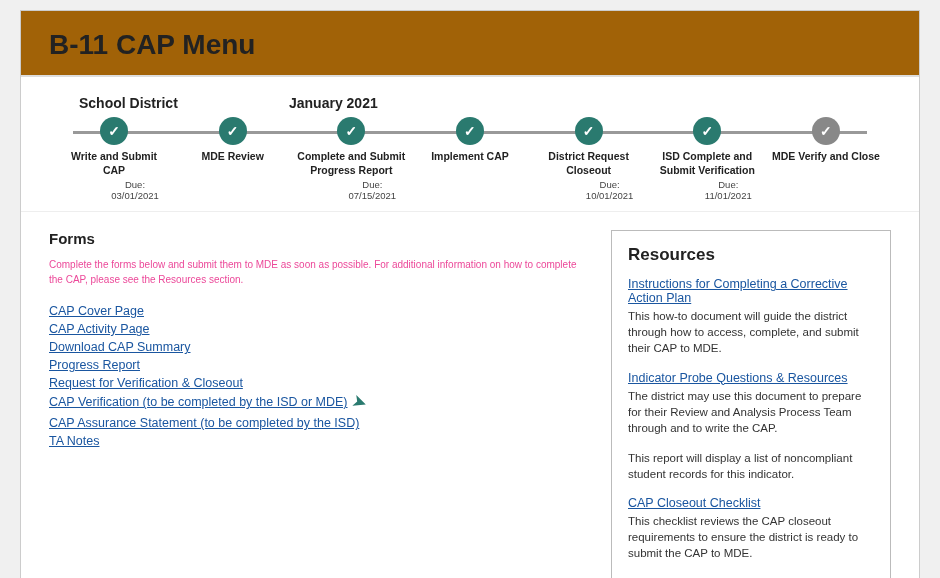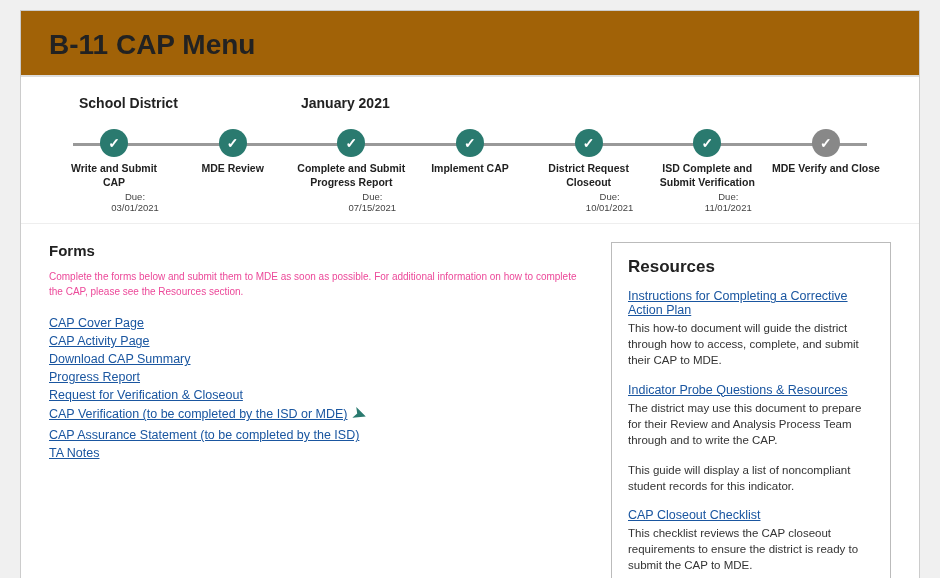--- a/index.html
+++ b/index.html
@@ -28,22 +28,22 @@
       font-weight: bold;
       color: #222;
     }
     
     .timeline-section {
       padding: 18px 28px 10px 28px;
       border-bottom: 1px solid #eee;
     }
     .timeline-labels {
       display: flex;
-      gap: 12px;
-      margin-bottom: 18px;
+      gap: 0;
+      margin-bottom: 6px;
       padding-left: 30px;
     }
     .tl-label {
       font-weight: bold;
       font-size: 14px;
       color: #222;
     }
     .tl-label-school { width: 210px; }
     .tl-label-jan { width: 200px; }
 
@@ -282,21 +282,21 @@
 
       <div class="resource-item">
         <a>Instructions for Completing a Corrective Action Plan</a>
         <p>This how-to document will guide the district through how to access, complete, and submit their CAP to MDE.</p>
       </div>
       <div class="resource-item">
         <a>Indicator Probe Questions &amp; Resources</a>
         <p>The district may use this document to prepare for their Review and Analysis Process Team through and to write the CAP.</p>
       </div>
       <div class="resource-item">
-        <p>This guide will display a list of noncompliant student records for this indicator.</p>
+        <p>This report will display a list of noncompliant student records for this indicator.</p>
       </div>
       <div class="resource-item">
         <a>CAP Closeout Checklist</a>
         <p>This checklist reviews the CAP closeout requirements to ensure the district is ready to submit the CAP to MDE.</p>
       </div>
     </div>
   </div>
 </div>
 
 </body></html>

